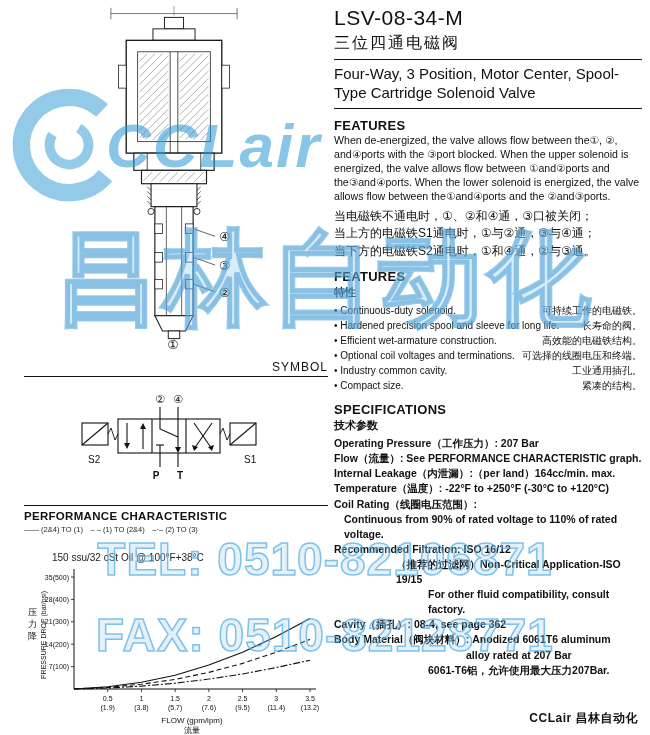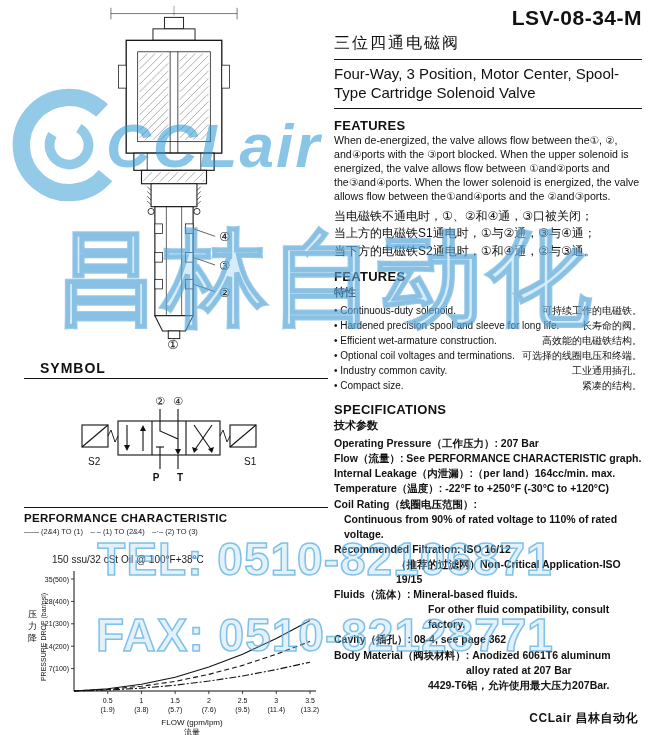--- a/index.html
+++ b/index.html
@@ -2,31 +2,31 @@
 <html><head>
 <meta charset="utf-8">
 <style>
   *{margin:0;padding:0;box-sizing:border-box;}
   html,body{width:650px;height:735px;}
   body{font-family:"Liberation Sans","DejaVu Sans",sans-serif;background:#fff;color:#111;position:relative;overflow:hidden;}
   .page{position:absolute;inset:0;background:#fff;}
 
   
   .col-left{position:absolute;left:24px;top:4px;width:304px;}
-  .symbol-head{font-size:14px;font-weight:bold;letter-spacing:1px;margin:4px 0 2px 16px;}
+  .symbol-head{font-size:12px;font-weight:normal;letter-spacing:1px;margin:4px 0 2px 16px;text-align:right;}
   .rule-l{border:none;border-top:1.5px solid #111;margin:2px 0 0 0;}
   .symbol-wrap{margin-top:12px;padding-left:24px;}
   .perf-sect{margin-top:8px;border-top:1.5px solid #111;padding-top:4px;}
   .perf-head{font-size:11.5px;font-weight:bold;letter-spacing:0.3px;}
   .perf-legend{font-size:7.5px;margin-top:3px;color:#222;}
   .perf-note{font-size:10px;margin-top:17px;color:#222;padding-left:28px;}
 
   
   .col-right{position:absolute;left:334px;top:6px;width:308px;}
-  .model-title{text-align:right;font-size:21px;font-weight:bold;letter-spacing:0.5px;}
+  .model-title{text-align:left;font-size:21px;font-weight:normal;letter-spacing:0.5px;}
   .sub-zh{font-size:16px;margin-top:3px;letter-spacing:2px;}
   .rule-r{border:none;border-top:1.5px solid #111;margin:5px 0;}
   .sub-en{font-size:15px;line-height:1.25;}
   .sec-head{font-size:13px;font-weight:bold;margin-top:9px;letter-spacing:0.3px;}
   .sec-head-zh{font-size:11px;font-weight:bold;margin-top:1px;}
   .body-en{font-size:10.6px;line-height:1.33;}
   .zh-block{margin-top:5px;}
   .zh-line{font-size:12px;line-height:1.45;}
   .feat-list{margin-top:3px;}
   .feat-row{display:flex;justify-content:space-between;font-size:10px;line-height:1.5;}
@@ -291,26 +291,25 @@
     <div class="sec-head-zh">技术参数</div>
     <div class="spec-list">
         <div class="spec-line"><b>Operating Pressure（工作压力）</b>: 207 Bar</div>
         <div class="spec-line"><b>Flow（流量）</b>: See PERFORMANCE CHARACTERISTIC graph.</div>
         <div class="spec-line"><b>Internal Leakage（内泄漏）</b>:（per land）164cc/min. max.</div>
         <div class="spec-line"><b>Temperature（温度）</b>: -22°F to +250°F (-30°C to +120°C)</div>
         <div class="spec-line"><b>Coil Rating（线圈电压范围）</b>:</div>
         <div class="spec-line ind1">Continuous from 90% of rated voltage to 110% of rated voltage.</div>
         <div class="spec-line"><b>Recommended Filtration</b>: ISO 16/12</div>
         <div class="spec-line ind2">（推荐的过滤网）Non-Critical Application-ISO 19/15</div>
-        <div class="spec-line"><b>Fluids（流体）</b>: Mineral-based fluids.</div>
         <div class="spec-line ind3">For other fluid compatibility, consult factory.</div>
         <div class="spec-line"><b>Cavity（插孔）</b>: 08-4, see page 362</div>
         <div class="spec-line"><b>Body Material（阀块材料）</b>: Anodized 6061T6 aluminum</div>
         <div class="spec-line ind4">alloy rated at 207 Bar</div>
-        <div class="spec-line ind3">4429-T6铝，允许使用最大压力207Bar.</div>
+        <div class="spec-line ind3">6061-T6铝，允许使用最大压力207Bar.</div>
       </div>
   </div>
 
   <div class="footer-brand">CCLair 昌林自动化</div>
 
   <div class="wm">
     <div class="wm-logo">
       <svg width="130" height="130" viewBox="0 0 120 120">
         <circle cx="60" cy="60" r="44" fill="none" stroke="rgba(38,150,210,0.5)" stroke-width="16" stroke-dasharray="210 70" transform="rotate(40 60 60)"></circle>
         <circle cx="60" cy="60" r="18" fill="none" stroke="rgba(38,150,210,0.5)" stroke-width="9" stroke-dasharray="85 28" transform="rotate(-60 60 60)"></circle>

